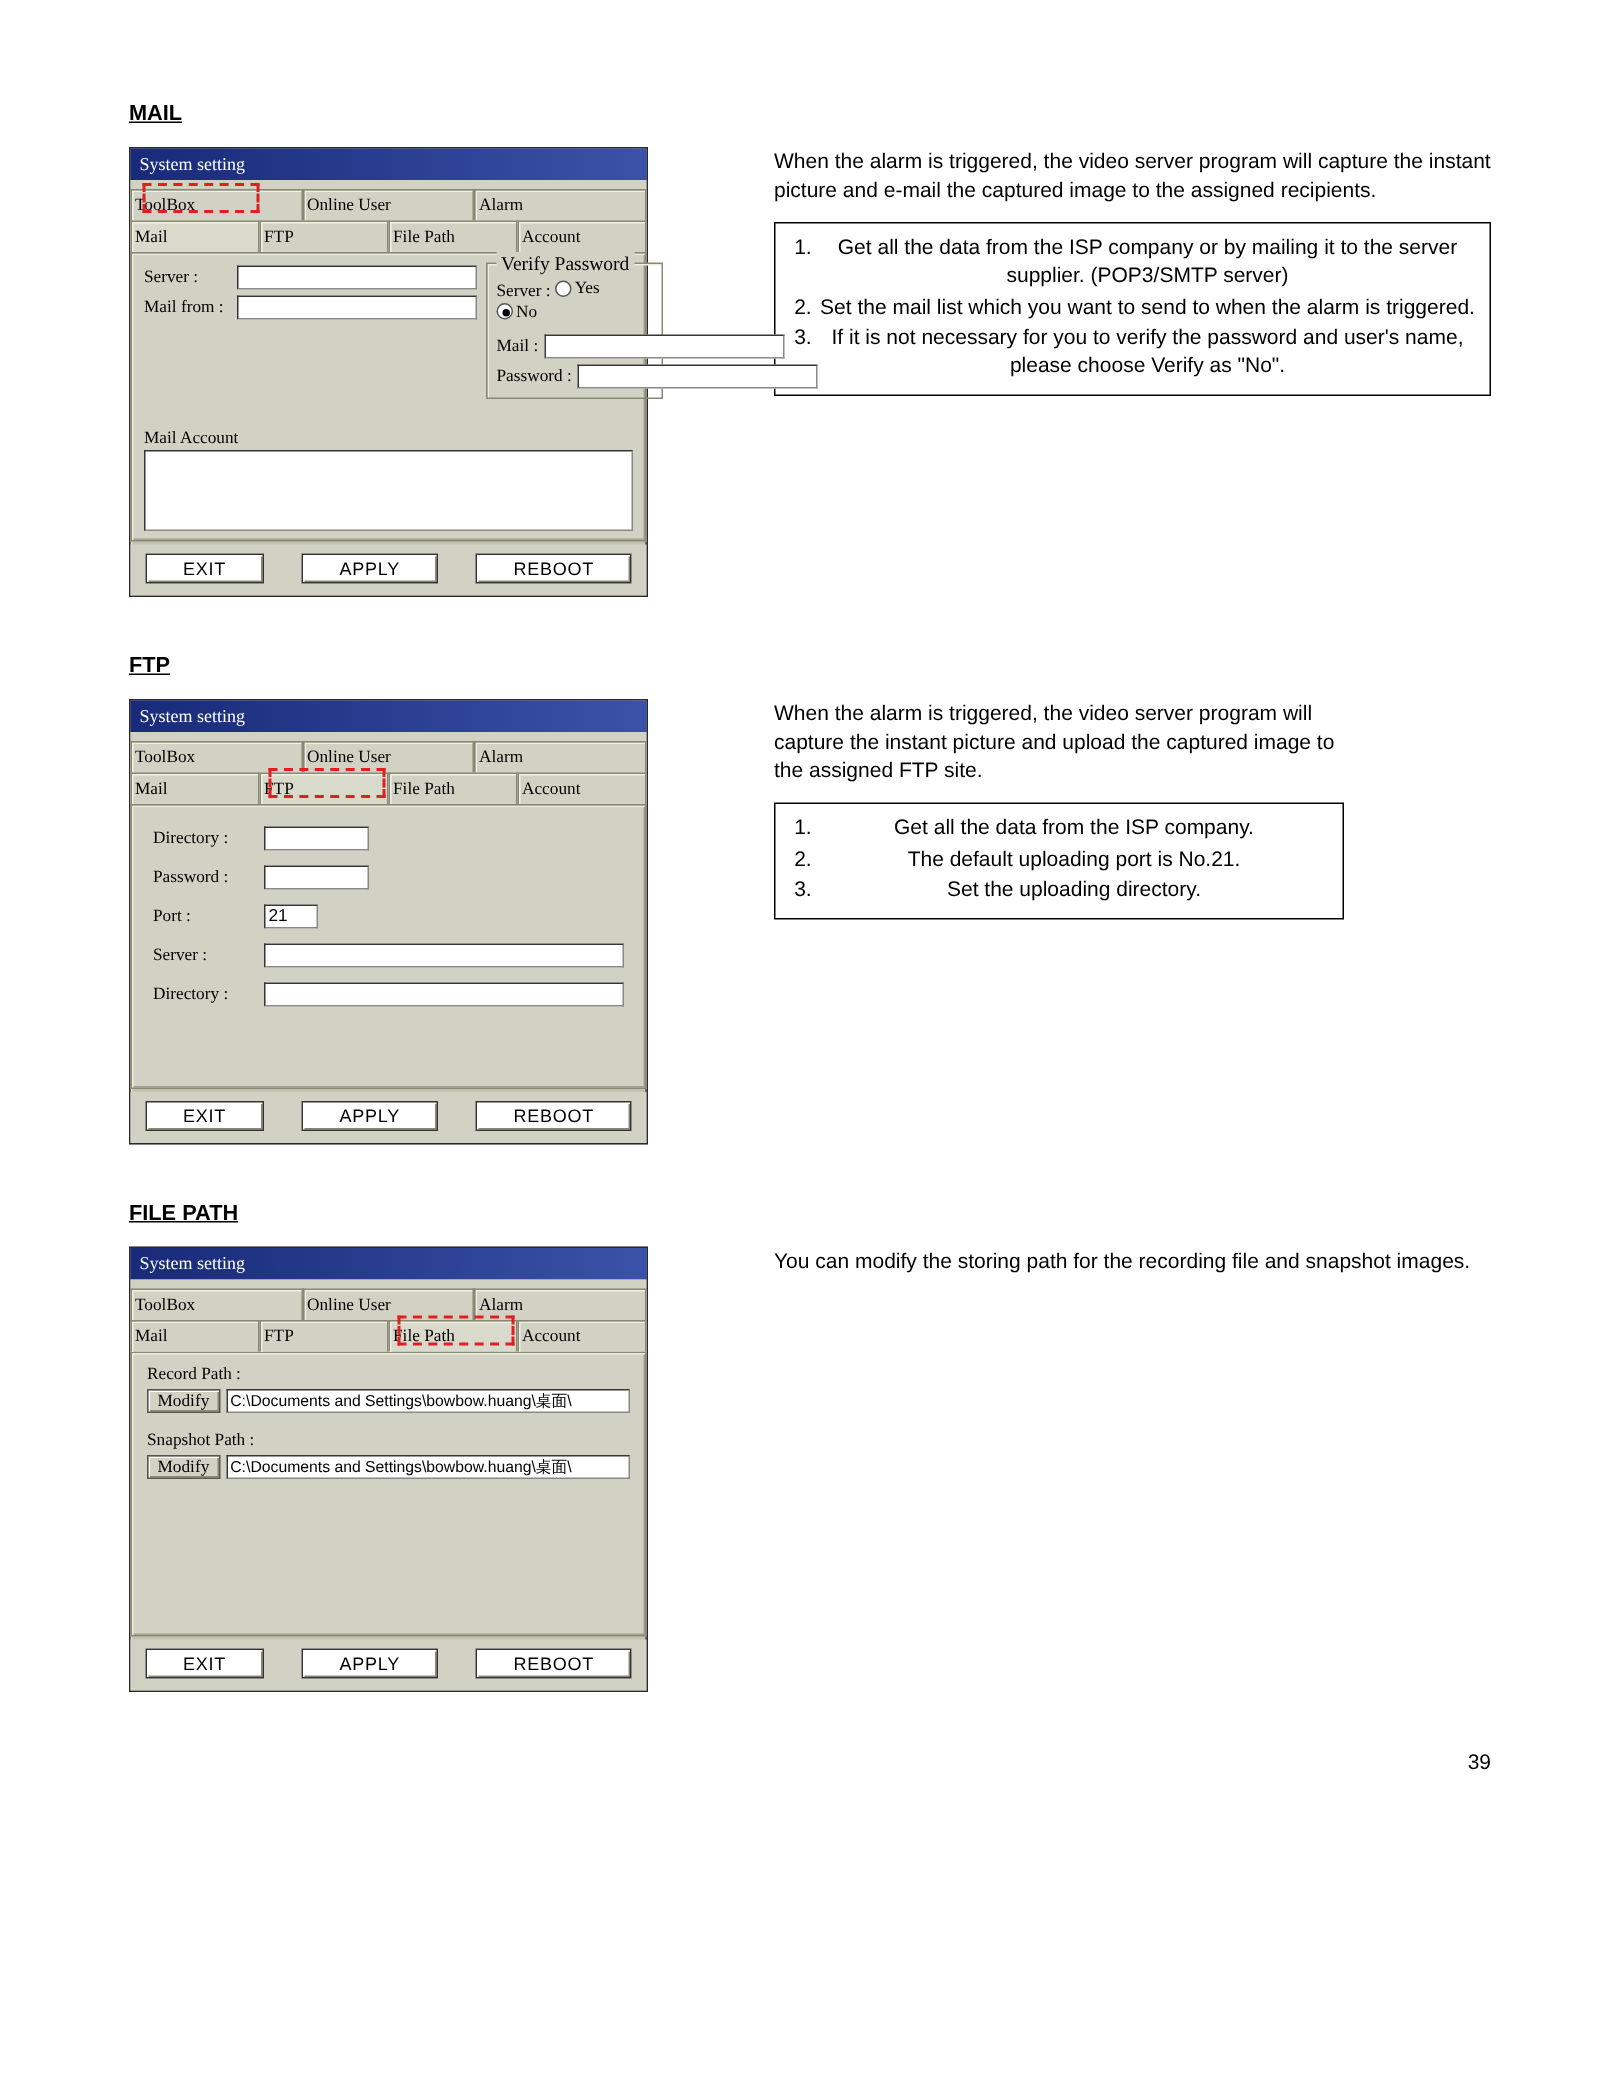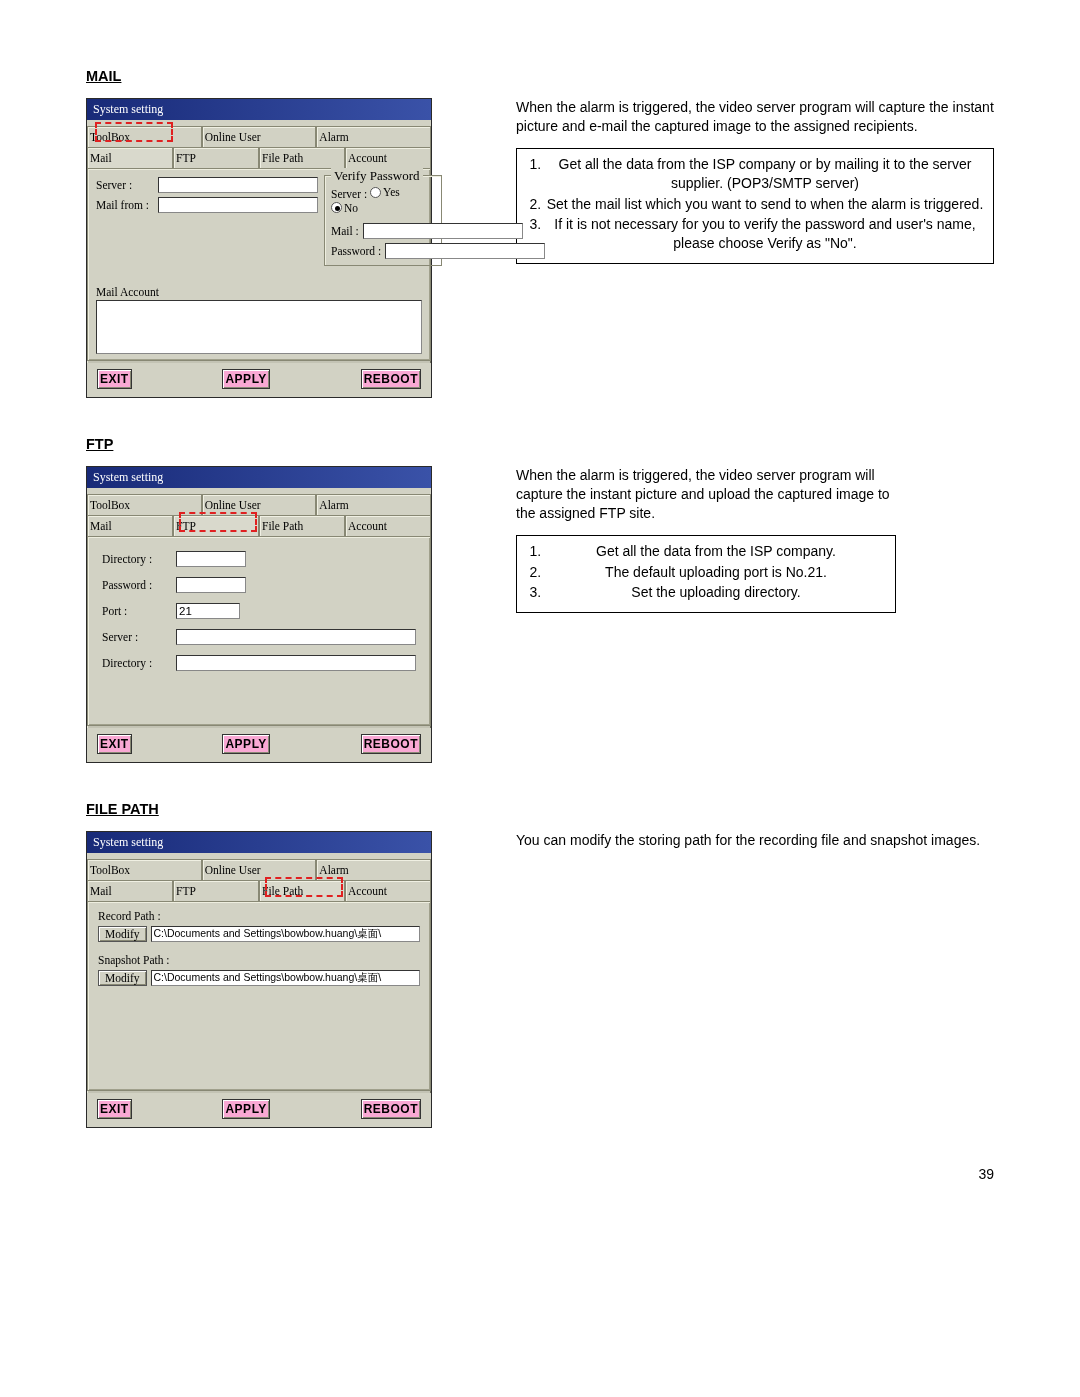--- a/index.html
+++ b/index.html
@@ -129,26 +129,26 @@
   }
   .footer-btns {
     display: flex;
     justify-content: space-between;
     align-items: center;
     padding: 6px 10px 8px 10px;
     background: #d2d2c4;
   }
   .footer-btns .btnlg {
     border: 1px solid #333;
-    background: #f9a8d4;
+    background: #ffffff;
     box-shadow: inset 1px 1px 0 #fff, inset -1px -1px 0 #888874;
     font-family: Arial, sans-serif;
-    font-weight: bold;
+    font-weight: normal;
     font-size: 12px;
-    padding: 2px 2px;
+    padding: 2px 24px;
     cursor: pointer;
     letter-spacing: 0.5px;
   }
   .listarea {
     background: #fff;
     border: 1px inset #888;
     height: 54px;
     margin-top: 2px;
   }
   .page-number {
@@ -266,21 +266,21 @@
             <div class="form-row">
               <span class="lbl" style="width:70px;">Directory :</span>
               <input class="tinput" style="width: 70px;" value="">
             </div>
             <div class="form-row" style="margin-top:10px;">
               <span class="lbl" style="width:70px;">Password :</span>
               <input class="tinput" style="width: 70px;" value="">
             </div>
             <div class="form-row" style="margin-top:10px;">
               <span class="lbl" style="width:70px;">Port :</span>
-              <input class="tinput" style="width: 64px;" value="21">
+              <input class="tinput" style="width: 36px;" value="21">
             </div>
             <div class="form-row" style="margin-top:10px;">
               <span class="lbl" style="width:70px;">Server :</span>
               <input class="tinput" style="flex: 1 1 0%;" value="">
             </div>
             <div class="form-row" style="margin-top:10px;">
               <span class="lbl" style="width:70px;">Directory :</span>
               <input class="tinput" style="flex: 1 1 0%;" value="">
             </div>
           </div>

